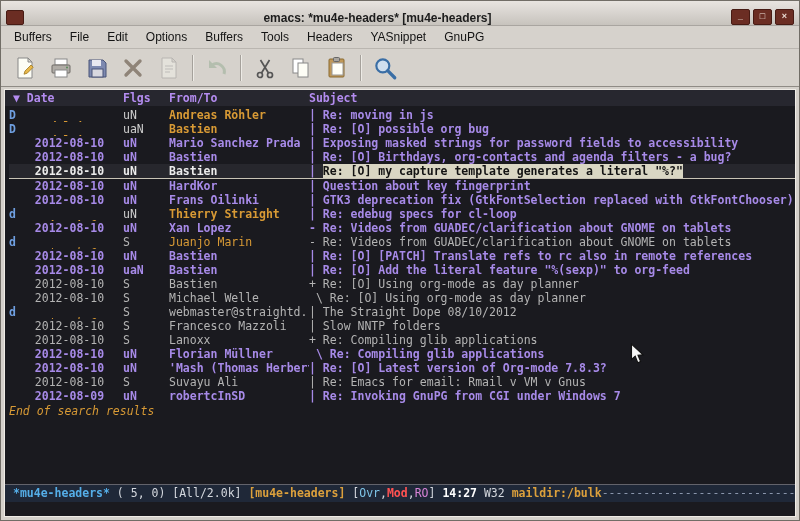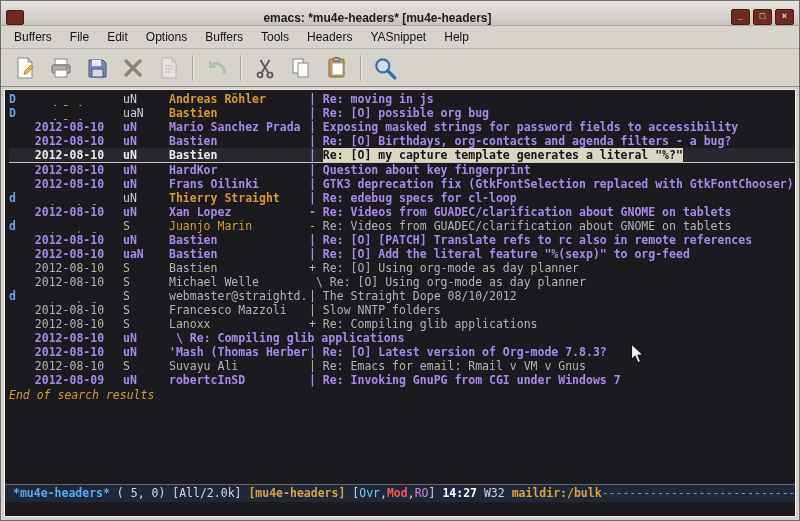--- a/index.html
+++ b/index.html
@@ -86,21 +86,21 @@
 
   <div class="menubar">
       <span class="menu-item">Buffers</span>
       <span class="menu-item">File</span>
       <span class="menu-item">Edit</span>
       <span class="menu-item">Options</span>
       <span class="menu-item">Buffers</span>
       <span class="menu-item">Tools</span>
       <span class="menu-item">Headers</span>
       <span class="menu-item">YASnippet</span>
-      <span class="menu-item">Help</span>
+      <span class="menu-item">GnuPG</span>
     </div>
 
   <div class="toolbar">
     <button class="tool">
       <svg viewBox="0 0 24 24" width="24" height="24">
         <path d="M5 2h10l4 4v16H5z" fill="#fdfdf5" stroke="#888"></path>
         <path d="M15 2l4 4h-4z" fill="#dddad2" stroke="#888"></path>
         <path d="M12 15l6-6 2.2 2.2-6 6-3.2 1z" fill="#e8b84a" stroke="#a07820" stroke-width="0.8"></path>
       </svg>
     </button>
@@ -163,41 +163,47 @@
     <button class="tool">
       <svg viewBox="0 0 24 24" width="26" height="26">
         <circle cx="10" cy="10" r="6" fill="#cfe2f3" fill-opacity="0.85" stroke="#3a6ea5" stroke-width="2"></circle>
         <path d="M14.5 14.5 L21 21" stroke="#3a6ea5" stroke-width="3" stroke-linecap="round"></path>
       </svg>
     </button>
   </div>
 
   <div class="frame">
 
+    <div class="header-line">
+      <span class="h-date">▼ Date</span>
+      <span class="h-flags">Flgs</span>
+      <span class="h-from">From/To</span>
+      <span class="h-subject">Subject</span>
+    </div>
 
     <div class="buffer">
       <div>
           <div class="row unread"><span class="c-mark">D</span><span class="c-date action"> -&gt; delete</span><span class="c-flags plain">uN</span><span class="c-from orange">Andreas Röhler</span><span class="c-subj"><span class="sep">| </span><span>Re: moving in js</span></span></div>
           <div class="row unread"><span class="c-mark">D</span><span class="c-date action"> -&gt; delete</span><span class="c-flags plain">uaN</span><span class="c-from orange">Bastien</span><span class="c-subj"><span class="sep">| </span><span>Re: [O] possible org bug</span></span></div>
           <div class="row unread"><span class="c-mark"></span><span class="c-date">  2012-08-10</span><span class="c-flags">uN</span><span class="c-from">Mario Sanchez Prada</span><span class="c-subj"><span class="sep">| </span><span>Exposing masked strings for password fields to accessibility</span></span></div>
           <div class="row unread"><span class="c-mark"></span><span class="c-date">  2012-08-10</span><span class="c-flags">uN</span><span class="c-from">Bastien</span><span class="c-subj"><span class="sep">| </span><span>Re: [O] Birthdays, org-contacts and agenda filters - a bug?</span></span></div>
           <div class="row unread current"><span class="c-mark"></span><span class="c-date">  2012-08-10</span><span class="c-flags">uN</span><span class="c-from">Bastien</span><span class="c-subj"><span class="sep">| </span><span class="hl">Re: [O] my capture template generates a literal "%?"</span></span></div>
           <div class="row unread"><span class="c-mark"></span><span class="c-date">  2012-08-10</span><span class="c-flags">uN</span><span class="c-from">HardKor</span><span class="c-subj"><span class="sep">| </span><span>Question about key fingerprint</span></span></div>
           <div class="row unread"><span class="c-mark"></span><span class="c-date">  2012-08-10</span><span class="c-flags">uN</span><span class="c-from">Frans Oilinki</span><span class="c-subj"><span class="sep">| </span><span>GTK3 deprecation fix (GtkFontSelection replaced with GtkFontChooser)</span></span></div>
           <div class="row unread"><span class="c-mark">d</span><span class="c-date action"> -&gt; trash 0</span><span class="c-flags plain">uN</span><span class="c-from orange">Thierry Straight</span><span class="c-subj"><span class="sep">| </span><span>Re: edebug specs for cl-loop</span></span></div>
           <div class="row unread"><span class="c-mark"></span><span class="c-date">  2012-08-10</span><span class="c-flags">uN</span><span class="c-from">Xan Lopez</span><span class="c-subj"><span class="sep">- </span><span>Re: Videos from GUADEC/clarification about GNOME on tablets</span></span></div>
           <div class="row read"><span class="c-mark">d</span><span class="c-date action"> -&gt; trash 0</span><span class="c-flags">S</span><span class="c-from orange">Juanjo Marin</span><span class="c-subj"><span class="sep">- </span><span>Re: Videos from GUADEC/clarification about GNOME on tablets</span></span></div>
           <div class="row unread"><span class="c-mark"></span><span class="c-date">  2012-08-10</span><span class="c-flags">uN</span><span class="c-from">Bastien</span><span class="c-subj"><span class="sep">| </span><span>Re: [O] [PATCH] Translate refs to rc also in remote references</span></span></div>
           <div class="row unread"><span class="c-mark"></span><span class="c-date">  2012-08-10</span><span class="c-flags">uaN</span><span class="c-from">Bastien</span><span class="c-subj"><span class="sep">| </span><span>Re: [O] Add the literal feature "%(sexp)" to org-feed</span></span></div>
           <div class="row read"><span class="c-mark"></span><span class="c-date">  2012-08-10</span><span class="c-flags">S</span><span class="c-from">Bastien</span><span class="c-subj"><span class="sep">+ </span><span>Re: [O] Using org-mode as day planner</span></span></div>
           <div class="row read"><span class="c-mark"></span><span class="c-date">  2012-08-10</span><span class="c-flags">S</span><span class="c-from">Michael Welle</span><span class="c-subj"><span class="sep"> \ </span><span>Re: [O] Using org-mode as day planner</span></span></div>
           <div class="row read"><span class="c-mark">d</span><span class="c-date action"> -&gt; trash 0</span><span class="c-flags">S</span><span class="c-from">webmaster@straightd...</span><span class="c-subj"><span class="sep">| </span><span>The Straight Dope 08/10/2012</span></span></div>
           <div class="row read"><span class="c-mark"></span><span class="c-date">  2012-08-10</span><span class="c-flags">S</span><span class="c-from">Francesco Mazzoli</span><span class="c-subj"><span class="sep">| </span><span>Slow NNTP folders</span></span></div>
           <div class="row read"><span class="c-mark"></span><span class="c-date">  2012-08-10</span><span class="c-flags">S</span><span class="c-from">Lanoxx</span><span class="c-subj"><span class="sep">+ </span><span>Re: Compiling glib applications</span></span></div>
-          <div class="row unread"><span class="c-mark"></span><span class="c-date">  2012-08-10</span><span class="c-flags">uN</span><span class="c-subj"><span class="sep"> \ </span><span>Re: Compiling glib applications</span></span></div>
+          <div class="row unread"><span class="c-mark"></span><span class="c-date">  2012-08-10</span><span class="c-flags">uN</span><span class="c-from">Florian Müllner</span><span class="c-subj"><span class="sep"> \ </span><span>Re: Compiling glib applications</span></span></div>
           <div class="row unread"><span class="c-mark"></span><span class="c-date">  2012-08-10</span><span class="c-flags">uN</span><span class="c-from">'Mash (Thomas Herbert)</span><span class="c-subj"><span class="sep">| </span><span>Re: [O] Latest version of Org-mode 7.8.3?</span></span></div>
           <div class="row read"><span class="c-mark"></span><span class="c-date">  2012-08-10</span><span class="c-flags">S</span><span class="c-from">Suvayu Ali</span><span class="c-subj"><span class="sep">| </span><span>Re: Emacs for email: Rmail v VM v Gnus</span></span></div>
           <div class="row unread"><span class="c-mark"></span><span class="c-date">  2012-08-09</span><span class="c-flags">uN</span><span class="c-from">robertcInSD</span><span class="c-subj"><span class="sep">| </span><span>Re: Invoking GnuPG from CGI under Windows 7</span></span></div>
         </div>
       <div class="end-line">End of search results</div>
     </div>
 
     <div class="modeline"><span class="ml-cyan">*mu4e-headers*</span><span class="ml-def"> ( 5, 0) </span><span class="ml-def">[All/2.0k] </span><span class="ml-orange">[mu4e-headers] </span><span class="ml-def">[</span><span class="ml-cyan2">Ovr</span><span class="ml-def">,</span><span class="ml-red">Mod</span><span class="ml-def">,</span><span class="ml-magenta">RO</span><span class="ml-def">] </span><span class="ml-bright">14:27 </span><span class="ml-def">W32 </span><span class="ml-orange">maildir:/bulk</span><span class="ml-dim">------------------------------</span></div>
     <div class="echo"></div>
 

